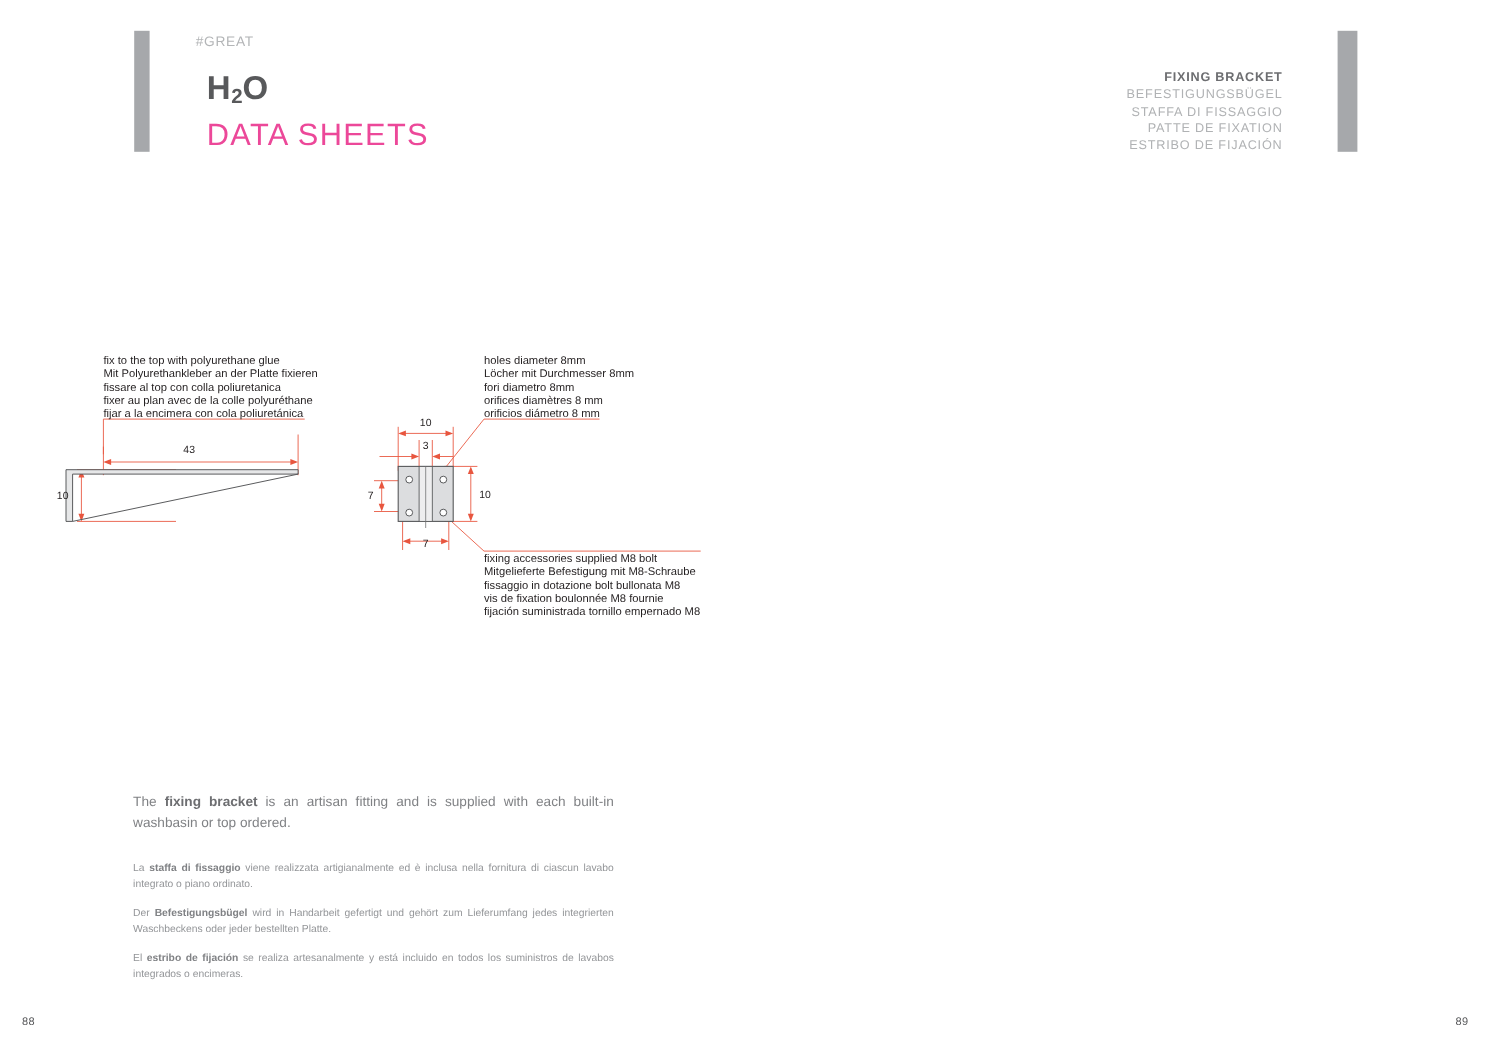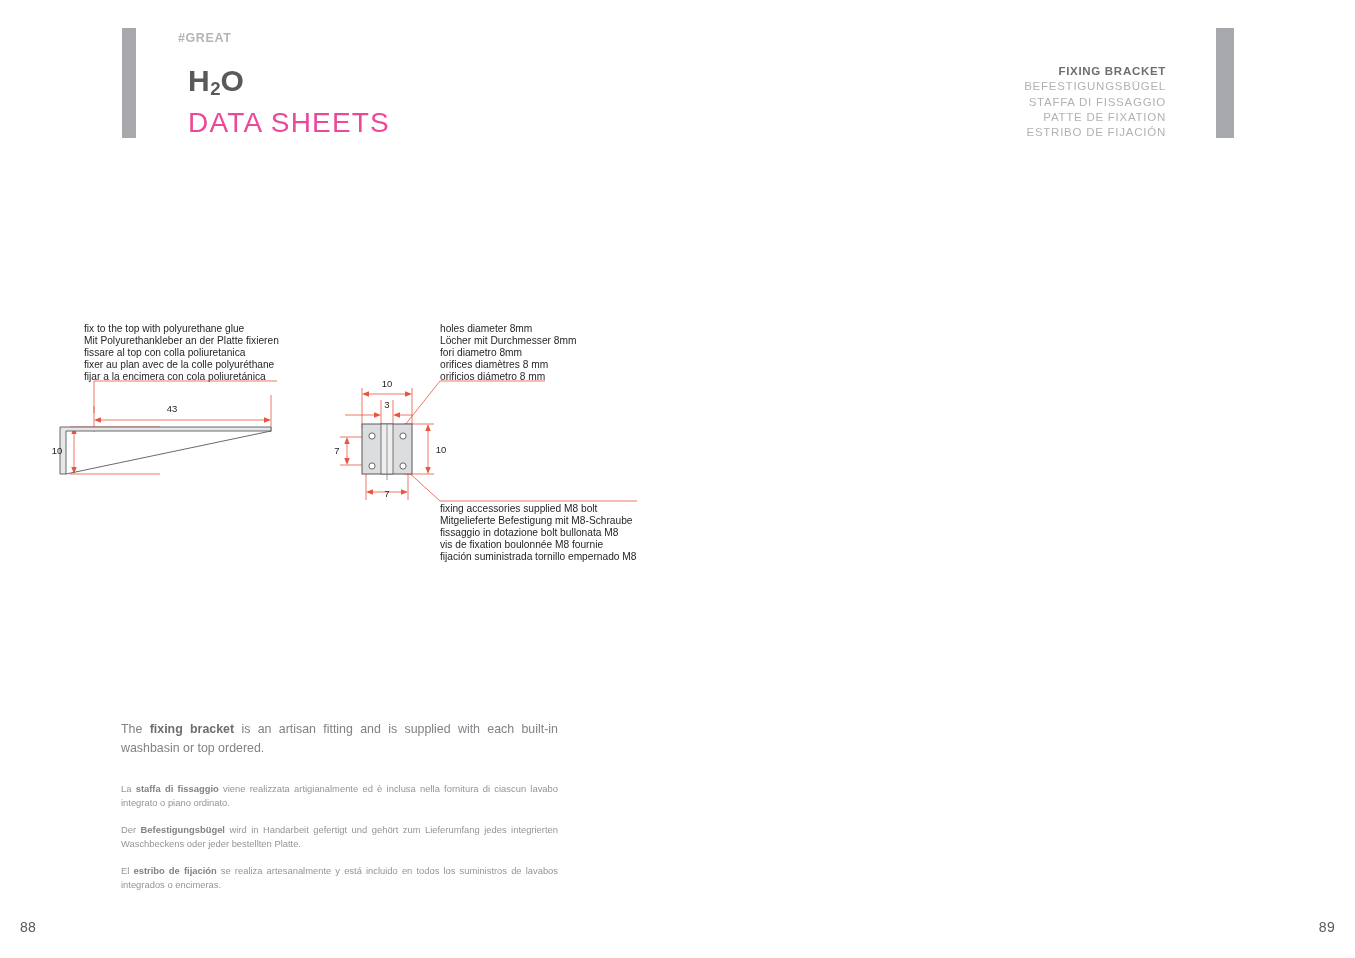--- a/index.html
+++ b/index.html
@@ -28,21 +28,21 @@
     background: #a6a8ab;
   }
   .gray-bar.left  { left: 122px; top: 28px; width: 14px; height: 110px; }
   .gray-bar.right { left: 1216px; top: 28px; width: 18px; height: 110px; }
 
   .brand-logo {
     position: absolute;
     left: 178px;
     top: 31px;
     font-size: 12.5px;
-    font-weight: bold;
+    font-weight: normal;
     letter-spacing: 0.6px;
     color: #b3b5b7;
   }
 
   .title-h2o {
     position: absolute;
     left: 188px;
     top: 66px;
     font-size: 30px;
     font-weight: 700;
@@ -101,21 +101,21 @@
 
   .caption {
     position: absolute;
     font-size: 10.2px;
     line-height: 12.1px;
     color: #231f20;
     white-space: nowrap;
   }
   .caption .line { display: block; }
 
-  .caption-glue  { left: 84px;  top: 323px; }
+  .caption-glue  { left: 94px;  top: 323px; }
   .caption-holes { left: 440px; top: 323px; }
   .caption-bolt  { left: 440px; top: 503px; }
 
   
   .body-col {
     position: absolute;
     left: 121px;
     top: 720px;
     width: 437px;
   }
@@ -135,21 +135,21 @@
     text-align: justify;
     margin: 0 0 14px 0;
   }
   .para-sub b { color: #808285; font-weight: bold; }
   .para-sub:last-child { margin-bottom: 12px; }
 
   
   .folio {
     position: absolute;
     bottom: 23px;
-    font-size: 14px;
+    font-size: 10px;
     color: #58595b;
     letter-spacing: 0.3px;
   }
   .folio.left  { left: 20px; }
   .folio.right { right: 20px; }
 </style>
 </head>
 <body>
 
 <div class="page">

